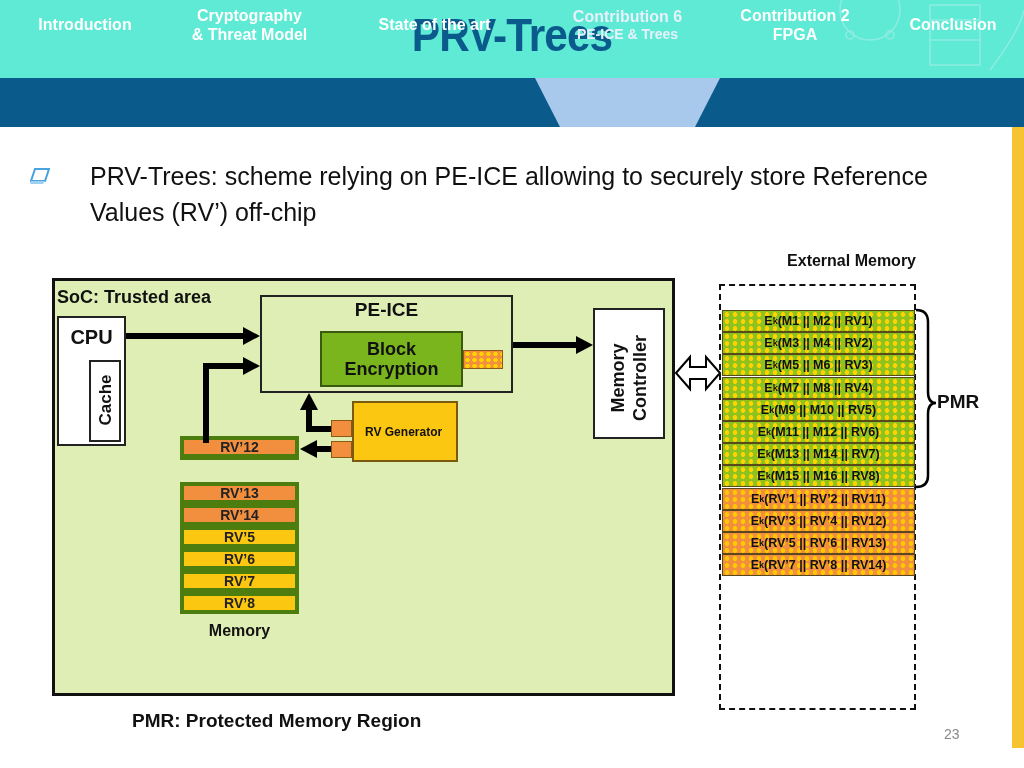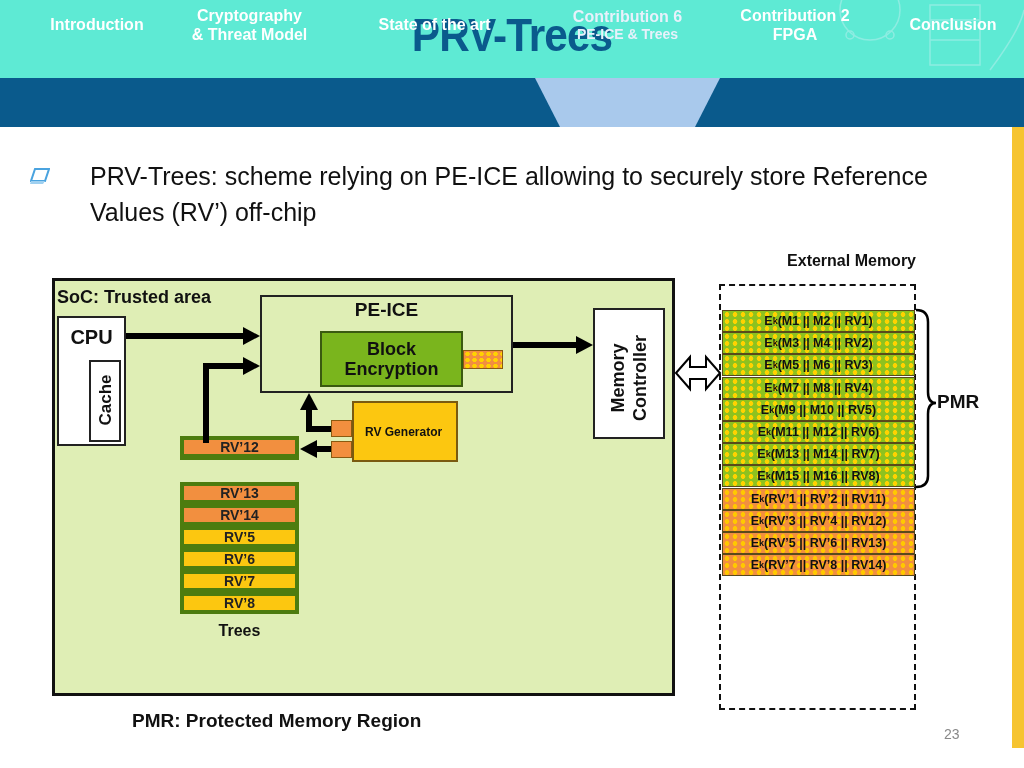--- a/index.html
+++ b/index.html
@@ -54,21 +54,21 @@
       <path d="M170 70 Q200 30 204 10"></path>
     </g>
   </svg>
   <div class="title">PRV-Trees</div>
 </div>
 
 <div class="nav"></div>
 <svg class="overlay nav-active-bg" width="1024" height="49" style="top:78px">
   <polygon points="535,0 720,0 695,49 560,49" fill="#a9c9ec"></polygon>
 </svg>
-<div class="nav-item" style="left:16px;width:162px">
+<div class="nav-item" style="left:4px;width:162px">
   <span>Introduction</span>
 </div>
 <div class="nav-item" style="left:162px;width:175px">
   <span>Cryptography</span>
   <span>&amp; Threat Model</span>
 </div>
 <div class="nav-item" style="left:337px;width:195px">
   <span>State of the art</span>
 </div>
 <div class="nav-item active" style="left:555px;width:145px">
@@ -121,21 +121,21 @@
 <div id="rv-rows">
     <div class="rv-row or" style="top: 438px;">RV’11</div>
     <div class="rv-row or" style="top: 436px;">RV’12</div>
     <div class="rv-row or" style="top: 482px;">RV’13</div>
     <div class="rv-row or" style="top: 504px;">RV’14</div>
     <div class="rv-row ye" style="top: 526px;">RV’5</div>
     <div class="rv-row ye" style="top: 548px;">RV’6</div>
     <div class="rv-row ye" style="top: 570px;">RV’7</div>
     <div class="rv-row ye" style="top: 592px;">RV’8</div>
   </div>
-<div class="lbl" style="left:180px;top:622px;width:119px;text-align:center;font-size:16px">Trees</div>
+<div class="lbl" style="left:180px;top:622px;width:119px;text-align:center;font-size:16px">Memory</div>
 
 <div class="lbl" style="left:719px;top:252px;width:197px;text-align:right;font-size:16px">External Memory</div>
 <div class="ext"></div>
 <div id="em-rows">
     <div class="em-row gr" style="top: 310px;">
       <span>E</span>
       <sub>k</sub>
       <span>(M1 || M2 || RV1)</span>
     </div>
     <div class="em-row gr" style="top: 332.2px;">

